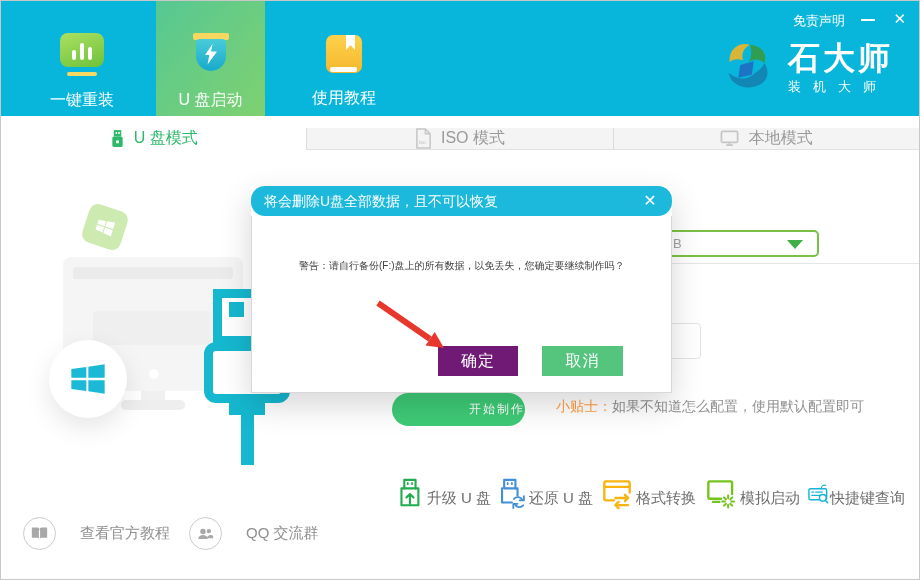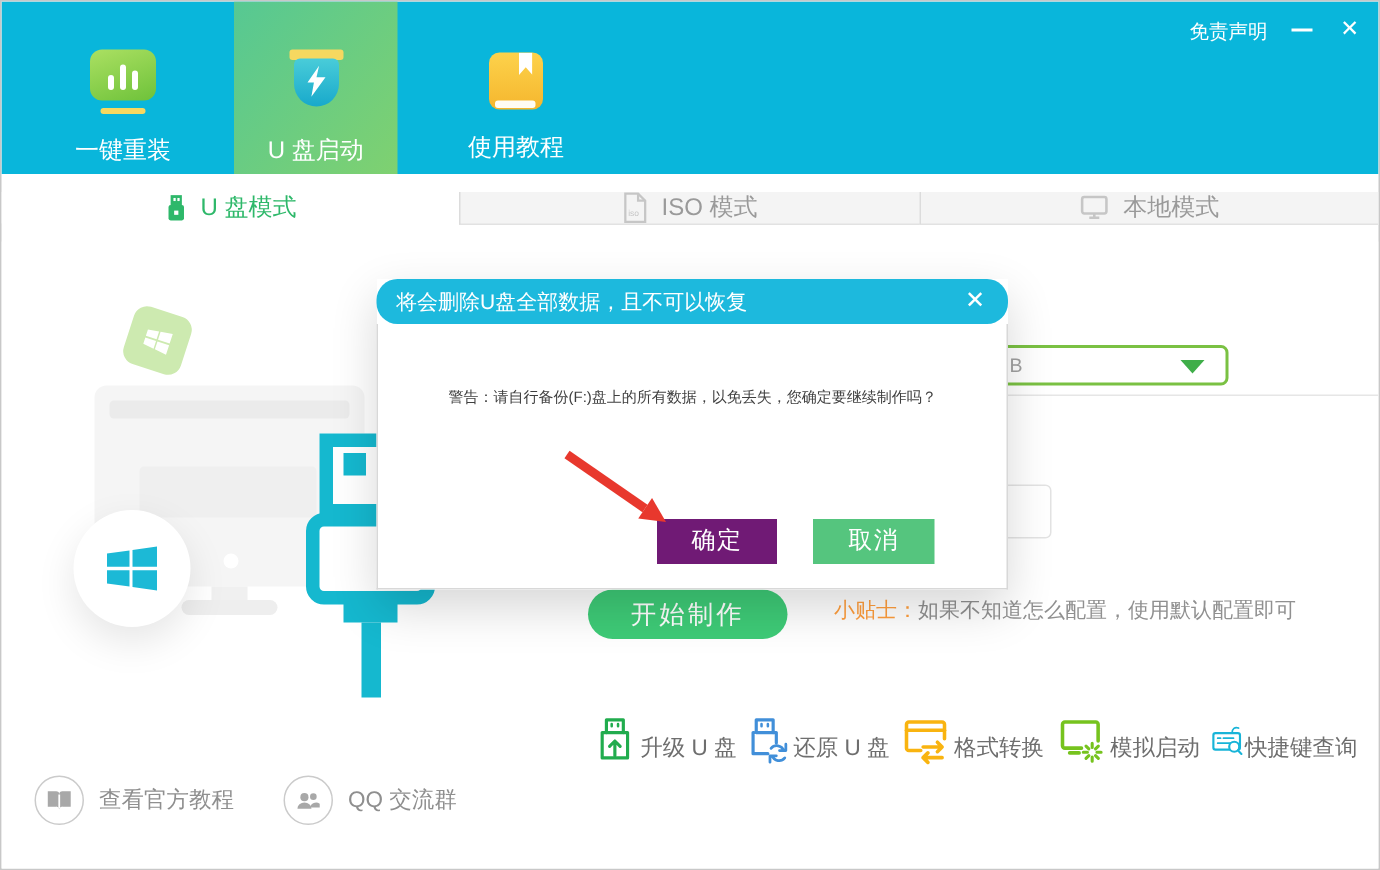--- a/index.html
+++ b/index.html
@@ -80,30 +80,30 @@
   .device-select { position:absolute; left:600px; top:69px; width:218px; height:27px; background:#fff;
                    border:2px solid #7ac143; border-radius:5px; cursor:pointer; }
   .device-select .txt { position:absolute; left:70px; top:4px; font-size:13px; color:#a0a0a0; }
   .device-select .caret { position:absolute; right:14px; top:8px; width:0; height:0;
       border-left:8px solid transparent; border-right:8px solid transparent; border-top:9px solid #3fae49; }
   .row-line { position:absolute; left:300px; top:102px; width:618px; height:1px; background:#e6e6e6; }
   .partial-input { position:absolute; left:560px; top:162px; width:140px; height:36px; background:#fff;
                    border:1px solid #e3e3e3; border-radius:4px; }
 
   .start-btn { position:absolute; left:391px; top:232px; width:133px; height:33px; border-radius:17px;
-               background:#3ecb77; color:#fff; font-size:17px; letter-spacing:2px; text-align:center;
+               background:#3ecb77; color:#fff; font-size:12px; letter-spacing:2px; text-align:right;
                line-height:33px; cursor:pointer; }
   .tip { position:absolute; left:555px; top:237px; font-size:14px; }
   .tip .tl { color:#ff9e3d; } .tip .tt { color:#909090; }
 
   .tool { position:absolute; top:310px; width:98px; display:flex; flex-direction:row; align-items:center; cursor:pointer; }
   .tool .label { margin-top:8px; font-size:15px; color:#6e6e6e; white-space:nowrap; }
   .t1{left:392px;} .t2{left:494px;} .t3{left:597px;} .t4{left:701px;} .t5{left:806px;}
 
-  .flink { position:absolute; top:356px; display:flex; align-items:center; gap:10px; cursor:pointer; }
+  .flink { position:absolute; top:356px; display:flex; align-items:center; gap:24px; cursor:pointer; }
   .flink .circ { width:33px; height:33px; border:1px solid #cbcbcb; border-radius:50%;
                  display:flex; align-items:center; justify-content:center; }
   .flink .label { font-size:15px; color:#8f8f8f; }
   .fl1{left:22px;} .fl2{left:188px;}
 
   
   .dialog { position:absolute; left:250px; top:185px; width:421px; z-index:10;
             box-shadow:0 12px 30px rgba(0,0,0,.16); }
   .dialog .titlebar { height:30px; background:#1db9dd; color:#fff; font-size:14px; line-height:30px;
                       padding-left:13px; position:relative;border-radius:14px; }
@@ -155,20 +155,32 @@
           <div class="mark"></div>
           <div class="pages"></div>
       </div>
       <div class="label">使用教程</div>
     </div>
 
     <div class="disclaimer">免责声明</div>
     <div class="btn-min"></div>
     <div class="btn-close">✕</div>
 
+    <div class="logo">
+      <svg width="62" height="62" viewBox="0 0 64 64">
+        <path d="M14 26 C13 12 24 5 35 8 C28 12 26 18 28 24 C22 22 17 23 14 26 Z" fill="#d8b437"></path>
+        <path d="M35 8 C47 9 53 17 50 27 C45 22 38 22 34 26 C37 19 37 13 35 8 Z" fill="#2f9e50"></path>
+        <path d="M25 29 L39 25 L37 39 L23 42 Z" fill="#1d74c4"></path>
+        <path d="M50 27 C57 37 52 49 40 51 C27 55 15 48 13 37 C21 44 32 45 38 39 C44 35 48 31 50 27 Z" fill="#1287b5"></path>
+      </svg>
+      <div class="logo-text">
+        <div class="t1">石大师</div>
+        <div class="t2">装机大师</div>
+      </div>
+    </div>
   </div>
 
   <div class="subtabs">
     <div class="subtab selected">
       <svg width="15" height="20" viewBox="0 0 16 21">
         <rect x="4" y="1" width="8" height="7" fill="#2eb86a"></rect>
         <rect x="6" y="3" width="1.6" height="2.2" fill="#fff"></rect>
         <rect x="8.8" y="3" width="1.6" height="2.2" fill="#fff"></rect>
         <rect x="2.5" y="8" width="11" height="11" rx="1.5" fill="#2eb86a"></rect>
         <rect x="6.5" y="12" width="3" height="3" fill="#fff"></rect>

